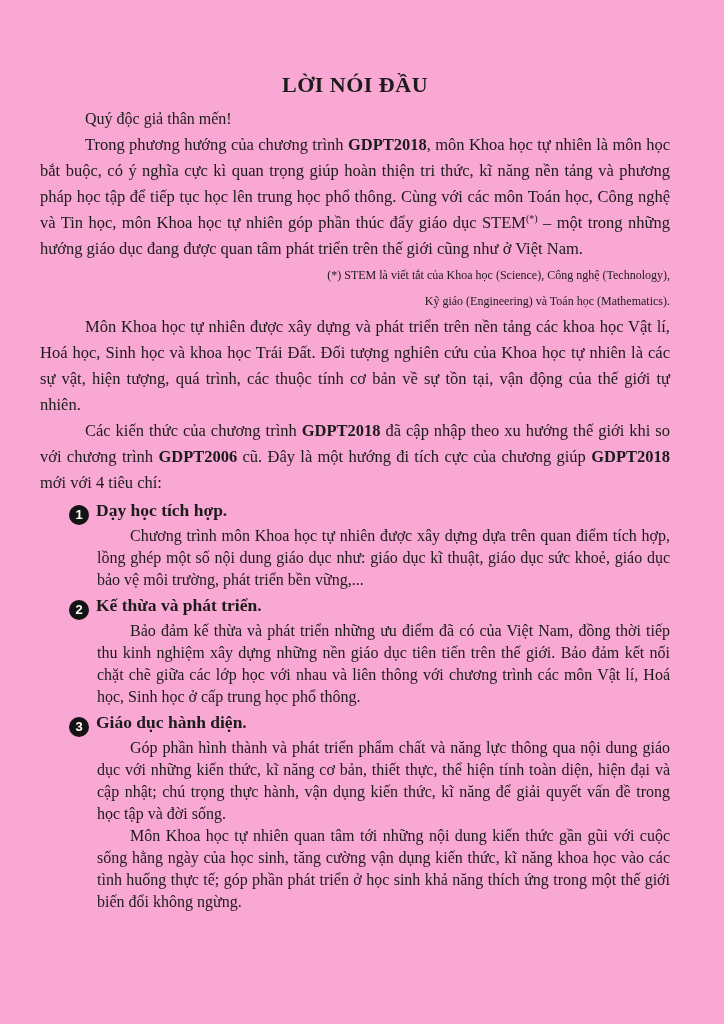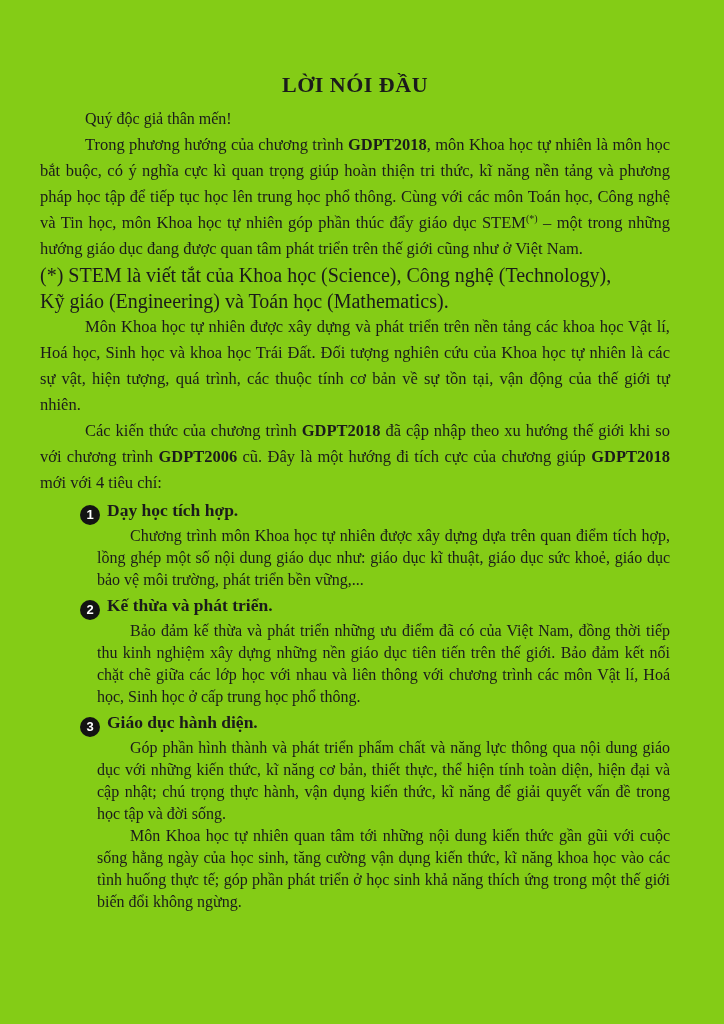--- a/index.html
+++ b/index.html
@@ -2,21 +2,21 @@
 <html lang="vi"><head>
 <meta charset="utf-8">
 <style>
   * { margin: 0; padding: 0; box-sizing: border-box; }
   html, body { background: #e8e8e8; }
   .page {
     position: relative;
     width: 724px;
     height: 1024px;
     margin: 0 auto;
-    background: #84cc16;
+    background: #f9a8d4;
     color: #1b1b1b;
     font-family: "Liberation Serif", "DejaVu Serif", serif;
     overflow: hidden;
   }
   .content {
     padding: 70px 54px 0 40px;
   }
   .doc-title {
     text-align: center;
     font-size: 22px;
@@ -30,29 +30,29 @@
     line-height: 26px;
     text-align: justify;
     text-indent: 45px;
   }
   p.greeting {
     font-size: 16px;
     line-height: 26px;
     text-indent: 45px;
   }
   .footnote {
-    font-size: 20px;
+    font-size: 12px;
     line-height: 26px;
-    text-align: left;
+    text-align: right;
   }
   .criterion-heading {
     font-size: 17.5px;
     font-weight: bold;
     line-height: 28px;
-    margin-left: 40px;
+    margin-left: 29px;
   }
   .num-badge {
     display: inline-block;
     width: 20px;
     height: 20px;
     border-radius: 50%;
     background: #131313;
     color: #ffffff;
     font-family: "Liberation Sans", sans-serif;
     font-size: 13px;

